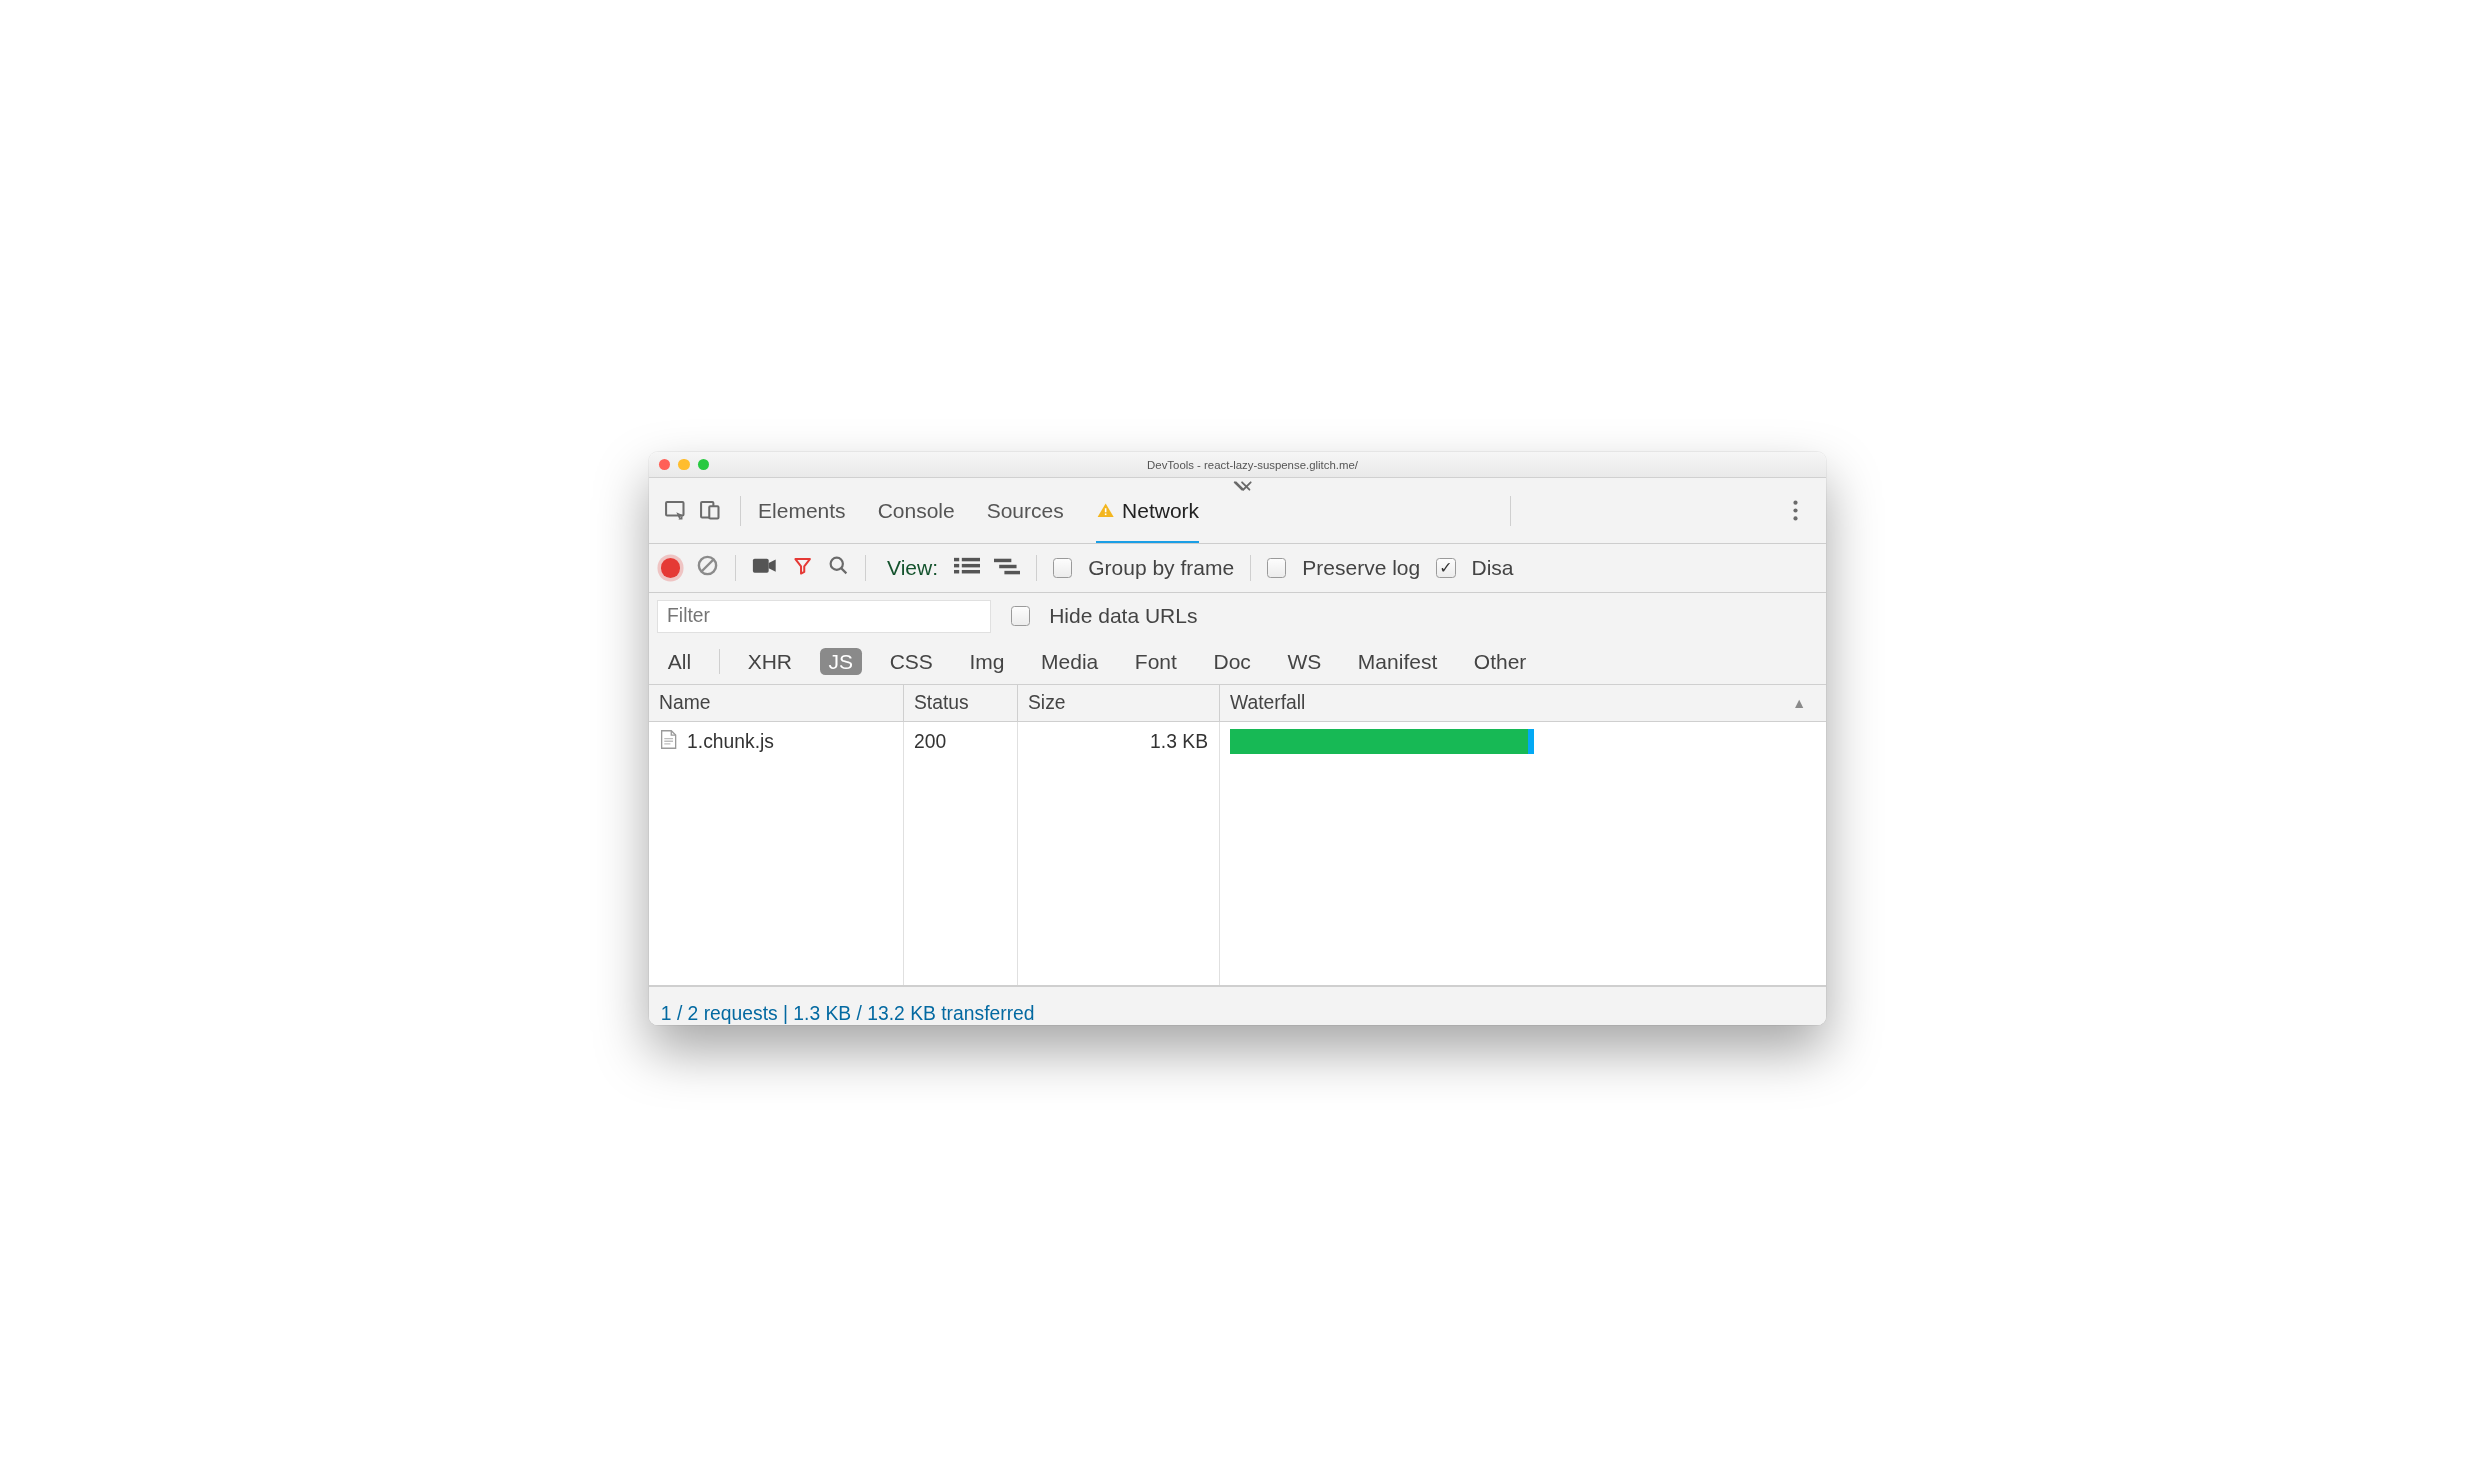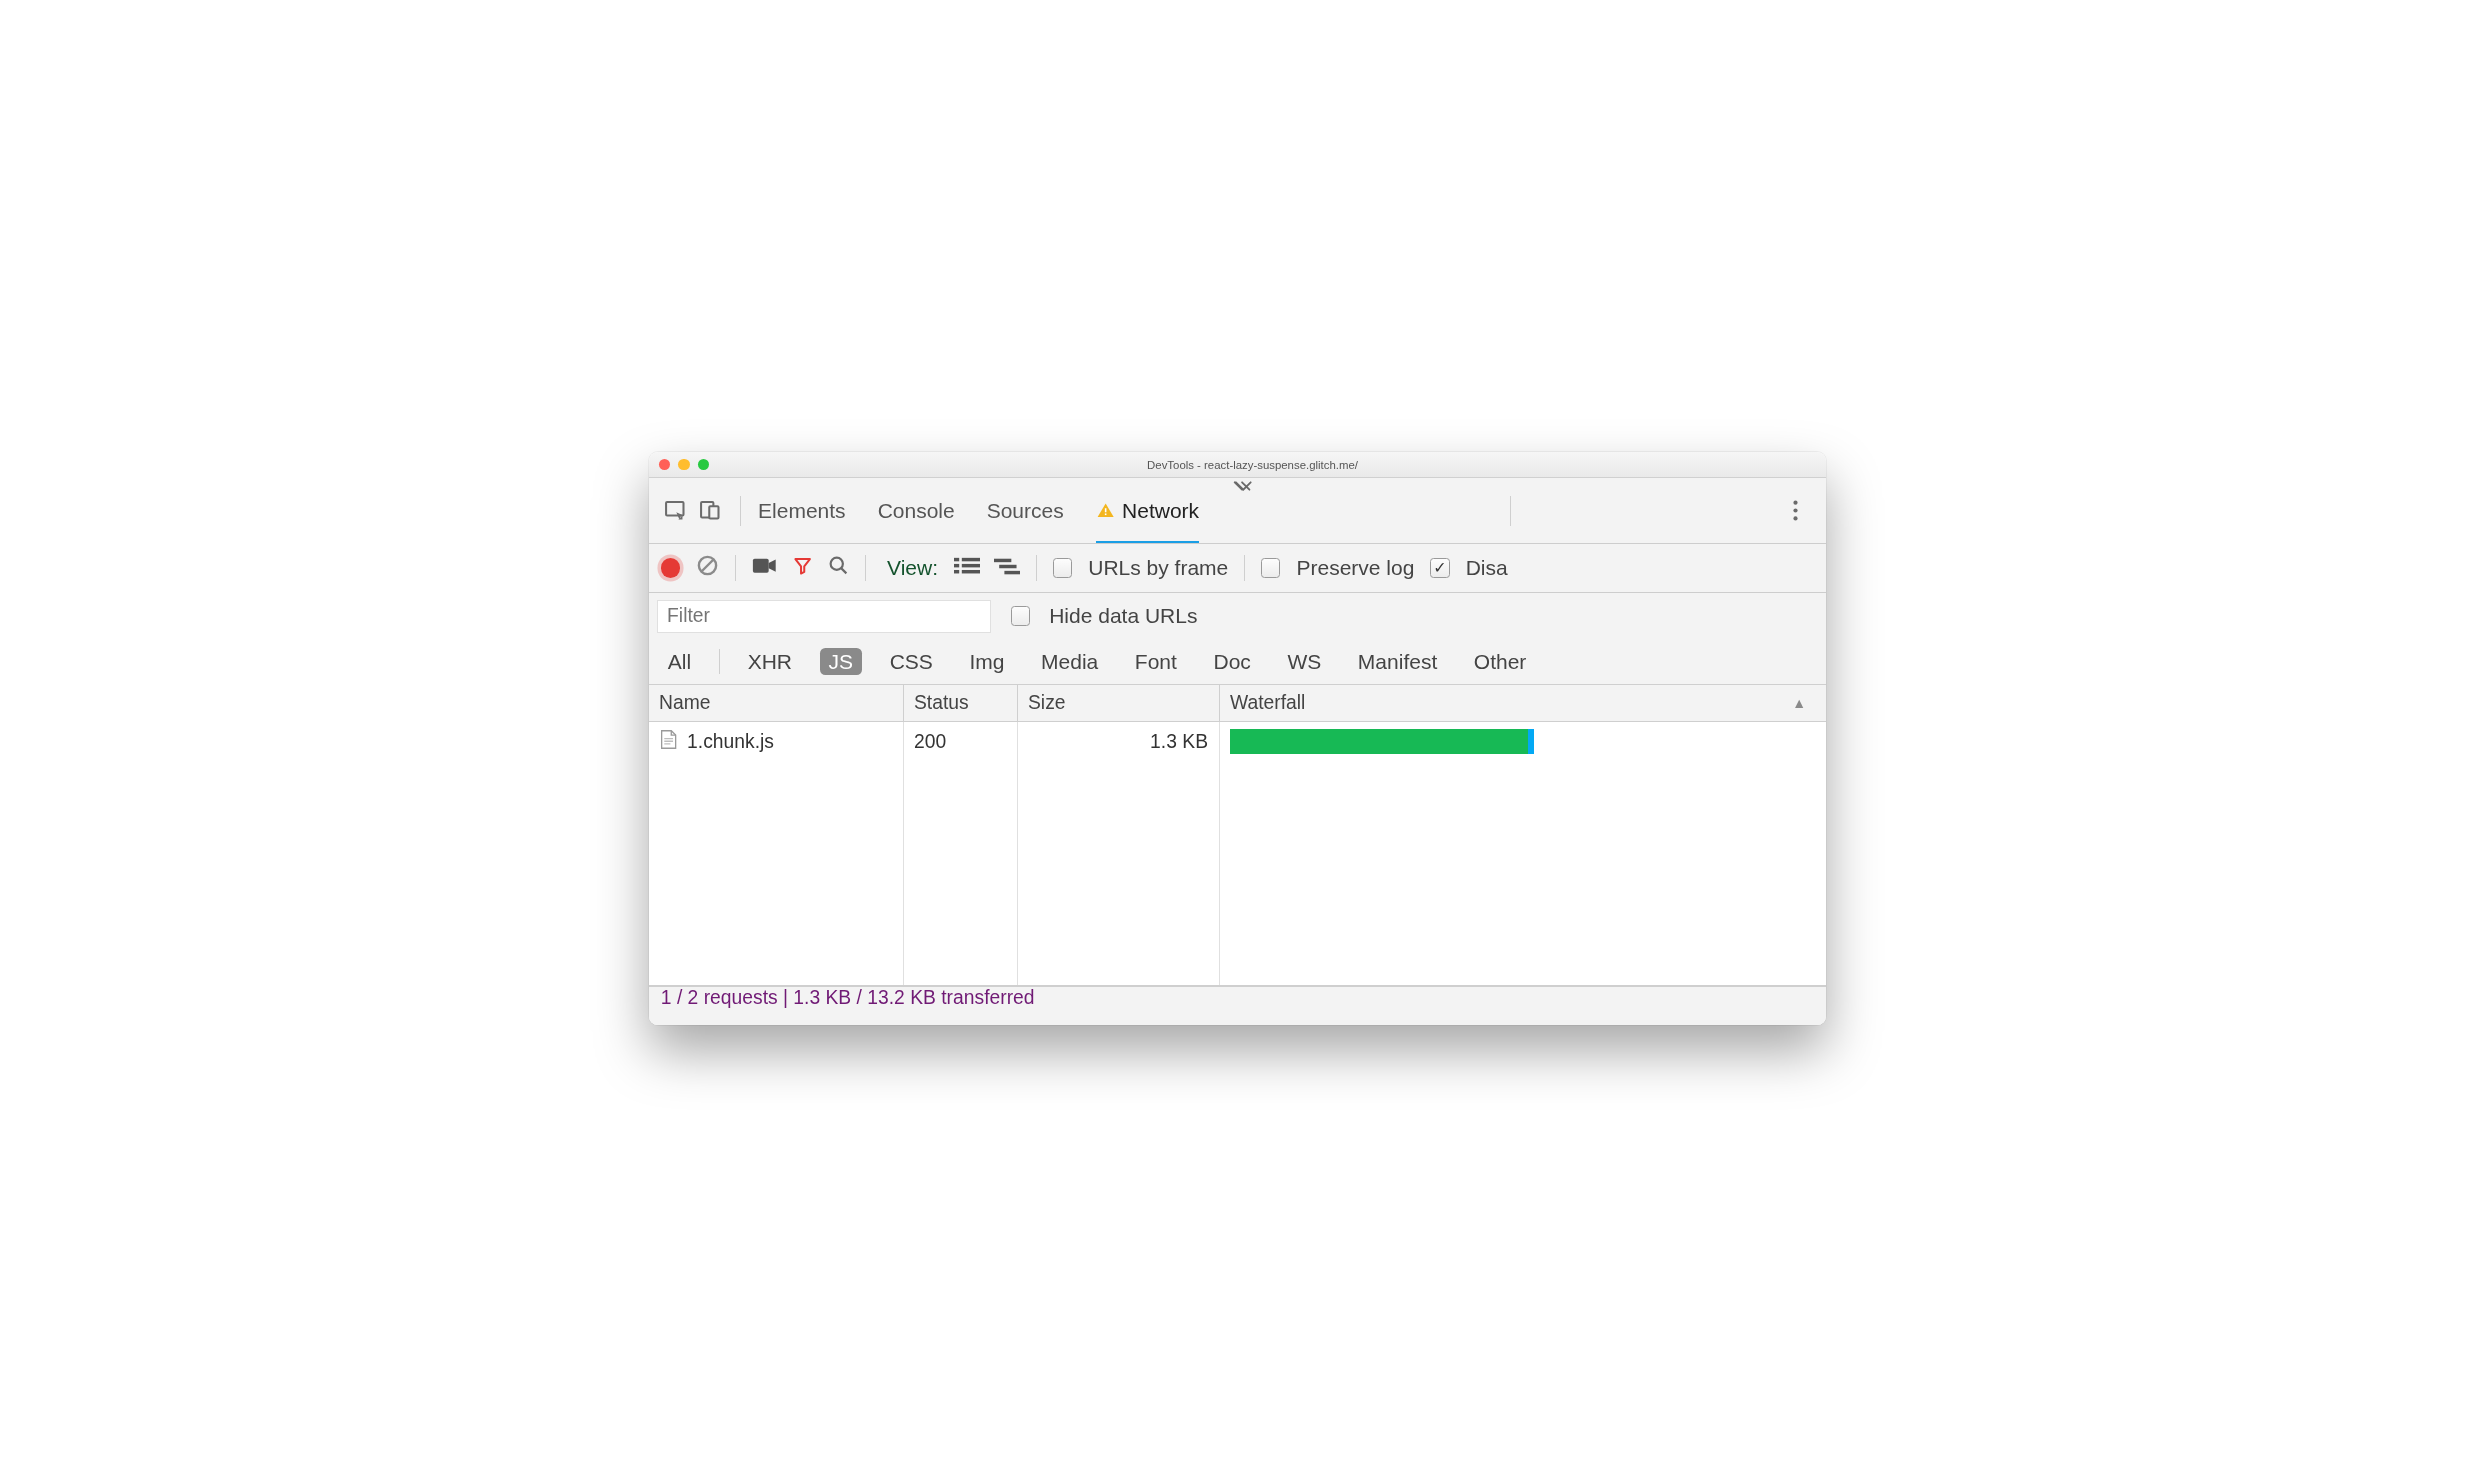--- a/index.html
+++ b/index.html
@@ -99,22 +99,22 @@
   .row1 { height: 39px; display: flex; align-items: center; padding: 0 10.5px;
           font-size: 19.3px; background: #f4f8fc00; }
   .namecell { display: flex; align-items: center; gap: 8.8px; }
   .fileicon svg { width: 19.3px; height: 21px; }
   .sizecell { justify-content: flex-end; }
   .wf-bar-wrap { position: relative; width: 100%; height: 24.6px; }
   .wf-bar { position: absolute; top: 0; height: 24.6px; background: #17b955; }
   .wf-bar .edge { position: absolute; right: -5.3px; top: 0; bottom: 0; width: 5.3px; background: #03a9f4; }
   .grid-border-row { height: 0.9px; background: #cfcfcf; }
   
-  .status { height: 39px; display: flex; align-items: flex-start; padding: 0 12.3px;
-            font-size: 19.3px; color: #701a75; border-top: 0.9px solid #cfcfcf; background: #f3f3f3; }
+  .status { height: 39px; display: flex; align-items: flex-end; padding: 0 12.3px;
+            font-size: 19.3px; color: #0369a1; border-top: 0.9px solid #cfcfcf; background: #f3f3f3; }
 </style>
 </head>
 <body>
 
 <div class="frame">
 
   <div class="titlebar">
     <div class="traffic">
       <span class="dot red"></span>
       <span class="dot yel"></span>
@@ -219,21 +219,21 @@
       <span>
         <svg viewBox="0 0 30 22" fill="currentColor">
             <rect x="0" y="3" width="20" height="4"></rect>
             <rect x="6" y="10" width="20" height="4"></rect>
             <rect x="12" y="17" width="18" height="4"></rect>
           </svg>
       </span>
     </span>
     <span class="vsep"></span>
     <span class="chk"></span>
-    <span class="lbl">URLs by frame</span>
+    <span class="lbl">Group by frame</span>
     <span class="vsep"></span>
     <span class="chk"></span>
     <span class="lbl">Preserve log</span>
     <span class="chk checked"></span>
     <span class="lbl">Disa</span>
   </div>
 
   <div class="filter-row">
     <input class="filter-input" placeholder="Filter" style="">
     <span class="chk"></span>

